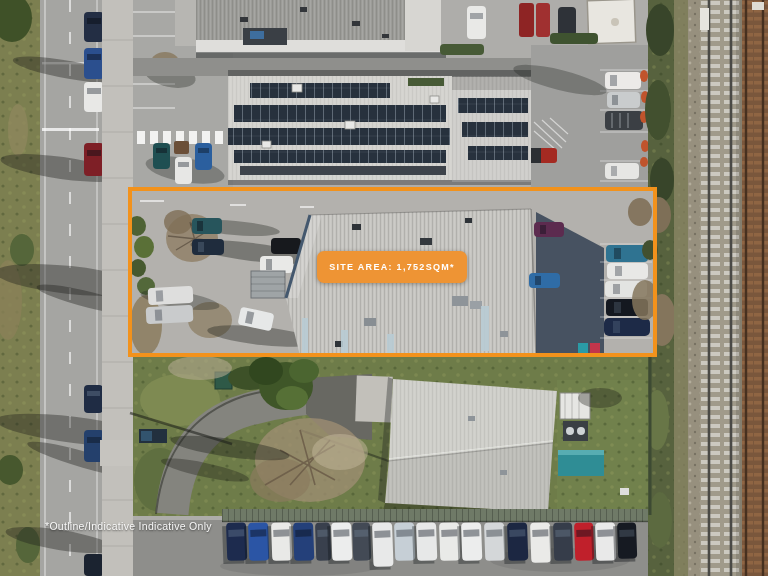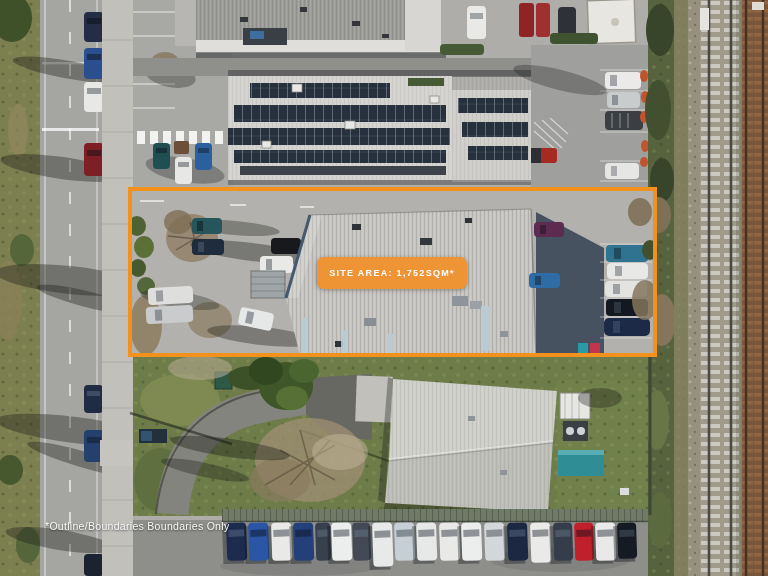--- a/index.html
+++ b/index.html
@@ -1,19 +1,19 @@
 <!DOCTYPE html>
 <html><head>
 <meta charset="utf-8">
 <style>
   html,body{margin:0;padding:0;background:#222;}
   .stage{position:relative;width:768px;height:576px;overflow:hidden;
          font-family:"Liberation Sans", sans-serif;background:#b0afac;}
   .stage svg{position:absolute;inset:0;display:block;}
-  .badge{position:absolute;left:317px;top:257px;width:150px;height:32px;
+  .badge{position:absolute;left:317px;top:251px;width:150px;height:32px;
          background:#EE9434;border-radius:7px;display:flex;align-items:center;justify-content:center;
          color:#fff;font-weight:bold;font-size:9px;letter-spacing:1.3px;white-space:nowrap;
          box-shadow:0 1px 4px rgba(30,20,5,.35);}
   .disclaimer{position:absolute;left:45px;top:520px;color:rgba(255,255,255,.95);
          font-size:10.5px;letter-spacing:.3px;text-shadow:0 1px 2px rgba(0,0,0,.55);}
 </style>
 </head>
 <body>
 
 <div class="stage">
@@ -603,14 +603,14 @@
             <rect width="19" height="36" rx="4" fill="#161a22"></rect>
             <rect x="2" y="7" width="15" height="7" fill="rgba(130,150,170,.25)"></rect>
           </g>
     </g>
   </g>
 
   <rect x="130" y="189" width="525" height="166" fill="none" stroke="#F2921C" stroke-width="4"></rect>
 </svg>
 
 <div class="badge">SITE AREA: 1,752SQM*</div>
-<div class="disclaimer">*Outline/Boundaries Boundaries Only</div>
+<div class="disclaimer">*Outline/Indicative Indicative Only</div>
 </div>
 
 </body></html>

